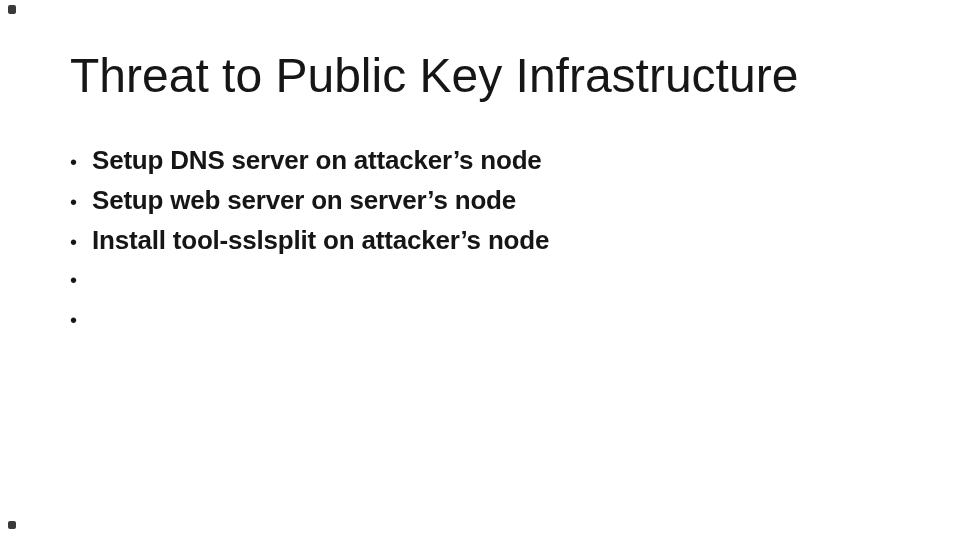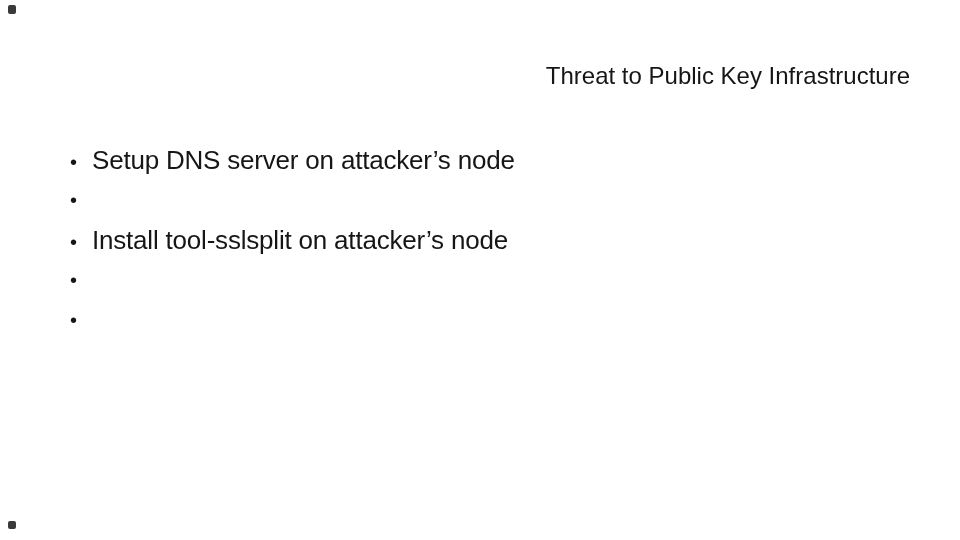--- a/index.html
+++ b/index.html
@@ -20,27 +20,26 @@
     width: 8px; height: 9px;
     background: #3a3a3a;
     border-radius: 2px;
   }
   .corner-mark.top { top: 5px; }
   .corner-mark.bottom { top: 521px; height: 8px; }
   .slide-title {
     position: absolute;
     left: 70px; top: 52px;
     width: 840px;
-    font-size: 24px;
+    font-size: 48px;
     line-height: 48px;
     font-weight: 400;
     letter-spacing: 0;
     color: #161616;
     white-space: nowrap;
-    text-align: right;
   }
   .bullet-list {
     position: absolute;
     left: 70px; top: 140px;
     width: 840px;
     list-style: none;
   }
   .bullet-row {
     display: flex;
     align-items: baseline;
@@ -52,39 +51,41 @@
     white-space: nowrap;
   }
   .bdot {
     flex: 0 0 auto;
     width: 22px;
     font-size: 20px;
     color: #161616;
   }
   .btext {
     flex: 0 0 auto;
+    font-weight: bold;
   }
 </style>
 </head>
 <body>
 
 <div class="slide">
 
   <div class="corner-mark top"></div>
   <div class="corner-mark bottom"></div>
 
   <h1 class="slide-title">Threat to Public Key Infrastructure</h1>
 
   <ul class="bullet-list">
     <li class="bullet-row">
       <span class="bdot">•</span>
       <span class="btext">Setup DNS server on attacker’s node</span>
     </li>
     <li class="bullet-row">
       <span class="bdot">•</span>
+      <span class="btext">Setup web server on server’s node</span>
     </li>
     <li class="bullet-row">
       <span class="bdot">•</span>
       <span class="btext">Install tool-sslsplit on attacker’s node</span>
     </li>
     <li class="bullet-row">
       <span class="bdot">•</span>
     </li>
     <li class="bullet-row">
       <span class="bdot">•</span>

